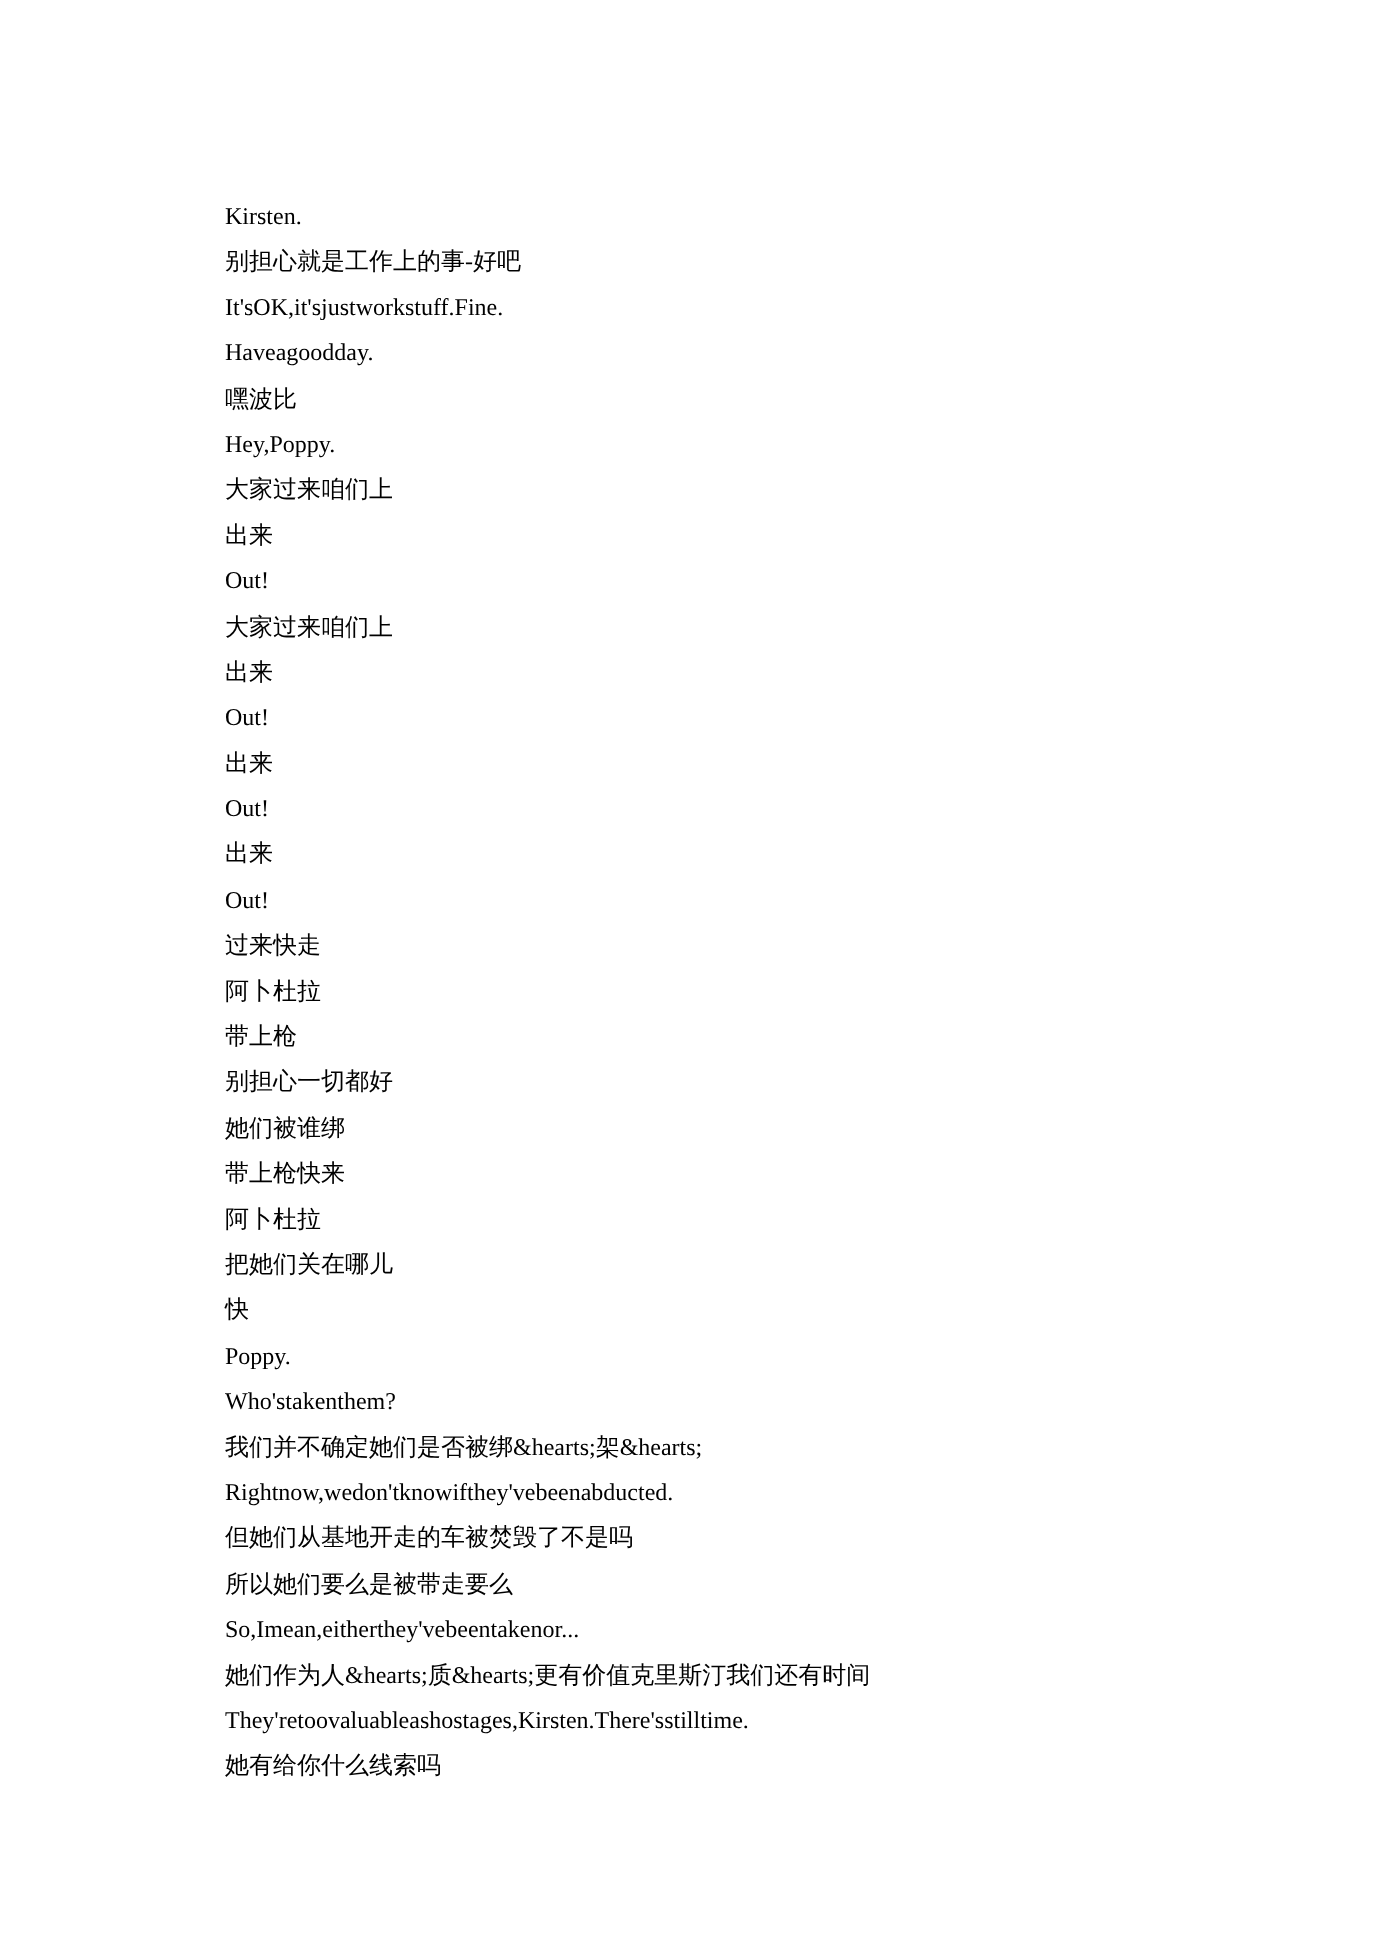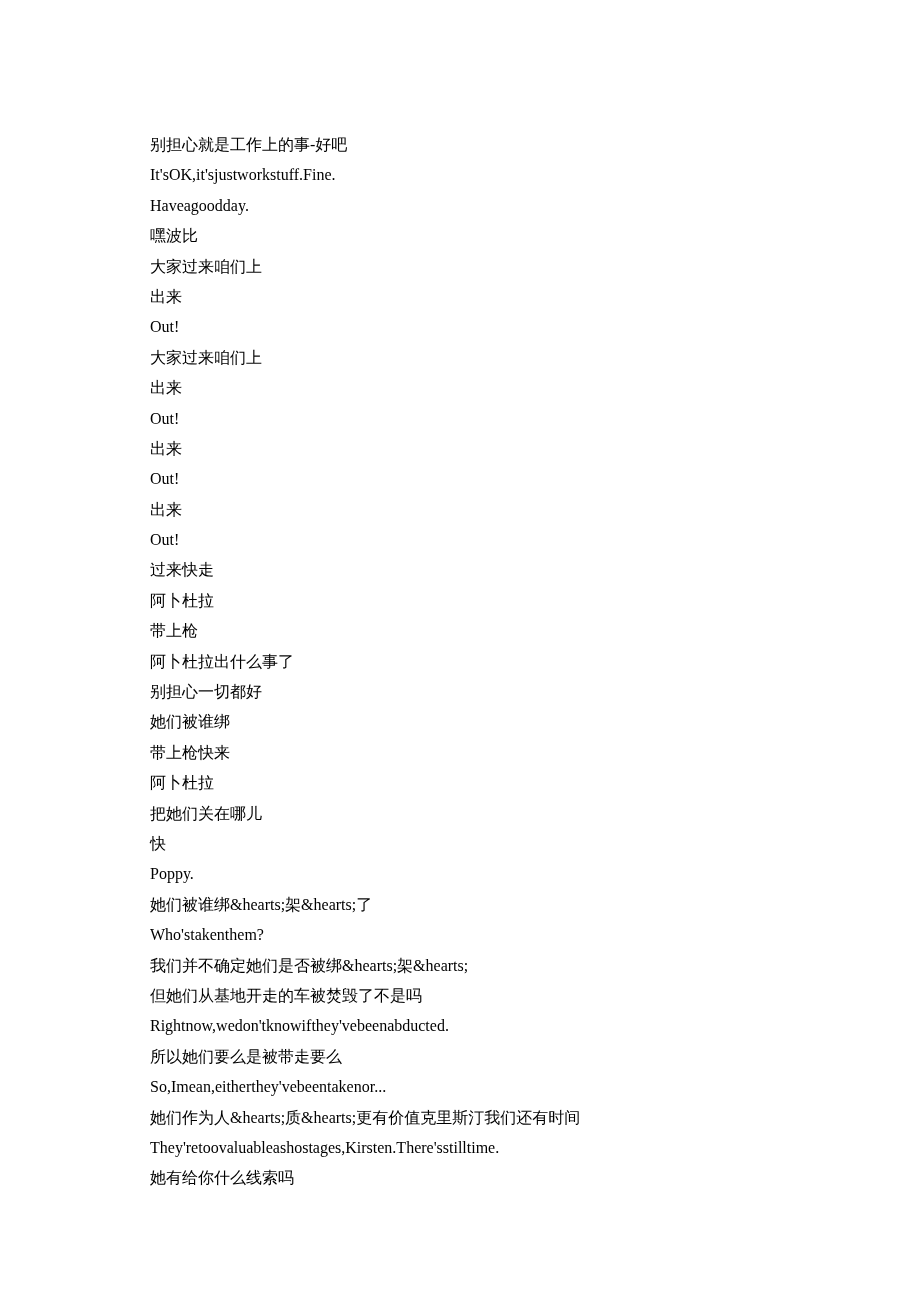--- a/index.html
+++ b/index.html
@@ -19,49 +19,49 @@
   }
   .line {
     display: block;
   }
 </style>
 </head>
 <body>
 
 <div class="page">
   <div id="content">
+      <span class="line">Kirsten.</span>
       <span class="line">别担心就是工作上的事-好吧</span>
       <span class="line">It'sOK,it'sjustworkstuff.Fine.</span>
       <span class="line">Haveagoodday.</span>
       <span class="line">嘿波比</span>
+      <span class="line">Hey,Poppy.</span>
       <span class="line">大家过来咱们上</span>
       <span class="line">出来</span>
       <span class="line">Out!</span>
       <span class="line">大家过来咱们上</span>
       <span class="line">出来</span>
       <span class="line">Out!</span>
       <span class="line">出来</span>
       <span class="line">Out!</span>
       <span class="line">出来</span>
       <span class="line">Out!</span>
       <span class="line">过来快走</span>
       <span class="line">阿卜杜拉</span>
       <span class="line">带上枪</span>
-      <span class="line">阿卜杜拉出什么事了</span>
       <span class="line">别担心一切都好</span>
       <span class="line">她们被谁绑</span>
       <span class="line">带上枪快来</span>
       <span class="line">阿卜杜拉</span>
       <span class="line">把她们关在哪儿</span>
       <span class="line">快</span>
       <span class="line">Poppy.</span>
-      <span class="line">她们被谁绑&amp;hearts;架&amp;hearts;了</span>
       <span class="line">Who'stakenthem?</span>
       <span class="line">我们并不确定她们是否被绑&amp;hearts;架&amp;hearts;</span>
+      <span class="line">Rightnow,wedon'tknowifthey'vebeenabducted.</span>
       <span class="line">但她们从基地开走的车被焚毁了不是吗</span>
-      <span class="line">Rightnow,wedon'tknowifthey'vebeenabducted.</span>
       <span class="line">所以她们要么是被带走要么</span>
       <span class="line">So,Imean,eitherthey'vebeentakenor...</span>
       <span class="line">她们作为人&amp;hearts;质&amp;hearts;更有价值克里斯汀我们还有时间</span>
       <span class="line">They'retoovaluableashostages,Kirsten.There'sstilltime.</span>
       <span class="line">她有给你什么线索吗</span>
     </div>
 </div>
 
 </body></html>

